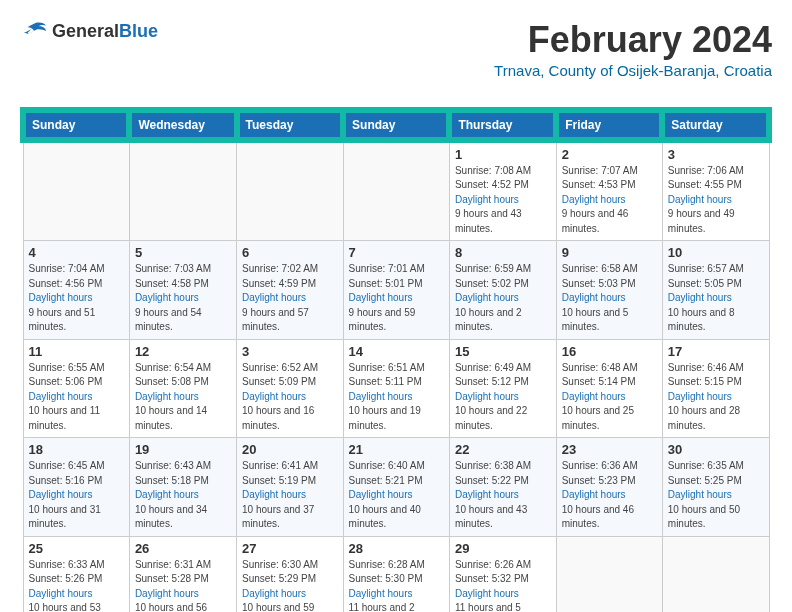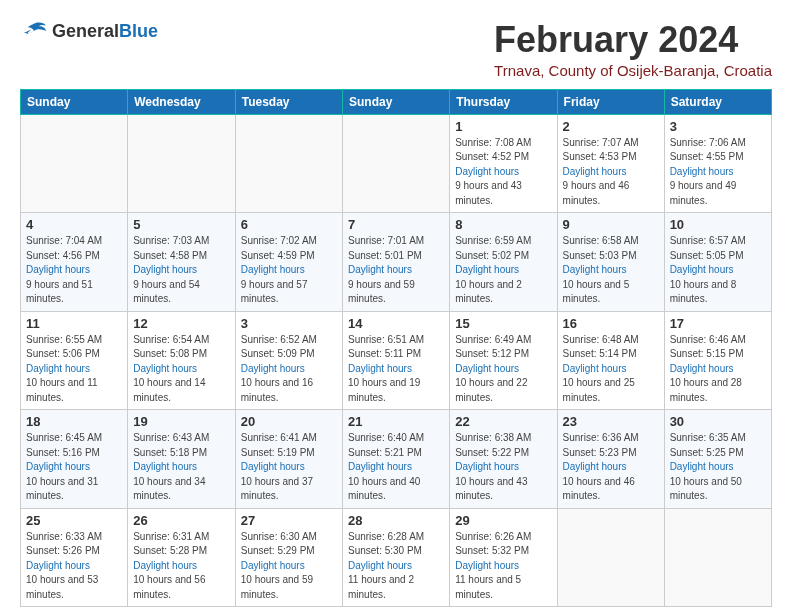--- a/index.html
+++ b/index.html
@@ -7,58 +7,58 @@
       font-family: Arial, sans-serif;
       background: #fff;
       width: 792px;
       min-height: 612px;
       padding: 20px;
     }
     .header {
       display: flex;
       justify-content: space-between;
       align-items: flex-start;
-      margin-bottom: 10px;
+      margin-bottom: 28px;
     }
     .logo {
       display: flex;
       align-items: center;
       gap: 4px;
     }
     .logo-bird {
       width: 28px;
       height: 22px;
     }
     .title-block {
-      text-align: left;
+      text-align: right;
     }
     .month-title {
       font-size: 36px;
       font-weight: bold;
       color: #333;
       line-height: 1.1;
     }
     .subtitle {
       font-size: 15px;
-      color: #7f1d1d;
+      color: #0369a1;
       margin-top: 2px;
     }
     .calendar {
       width: 100%;
       border-collapse: collapse;
       font-size: 10.5px;
     }
     .calendar th {
       background-color: #1a6fb5;
       color: #fff;
       text-align: left;
       padding: 5px 6px;
       font-size: 12px;
       font-weight: bold;
-      border: 1px solid #14b8a6;
+      border: 6px solid #14b8a6;
     }
     .calendar td {
       border: 1px solid #ccc;
       vertical-align: top;
       padding: 4px 5px;
       width: 108px;
       min-height: 80px;
       background: #fff;
     }
     .calendar td.empty {

